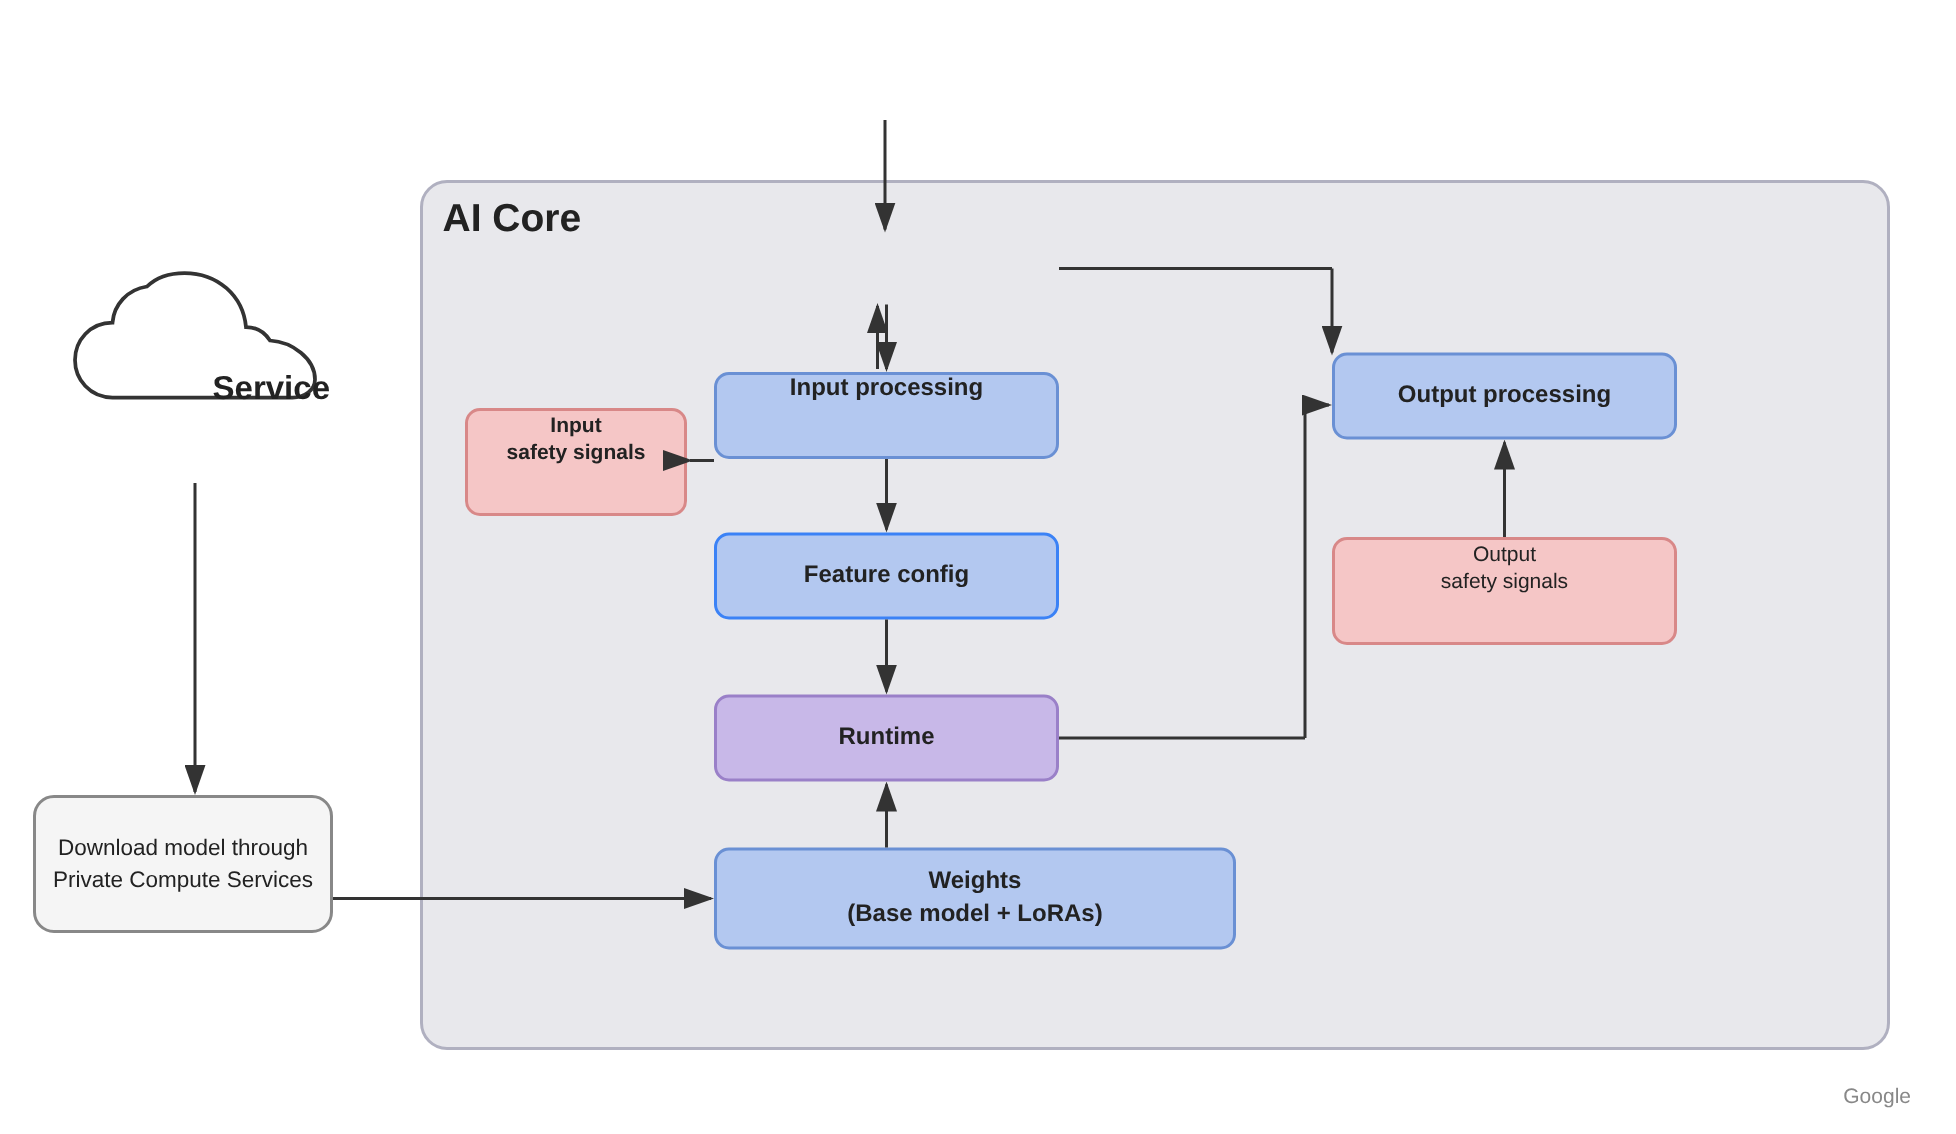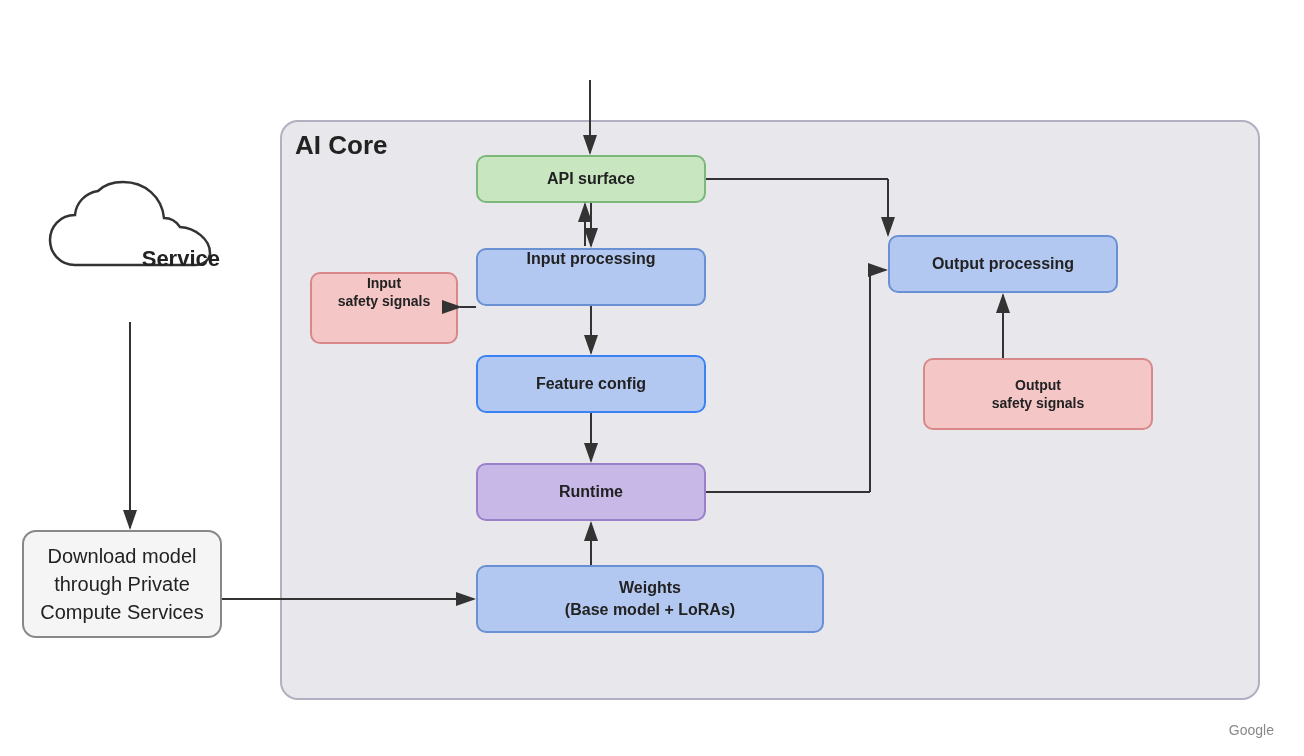--- a/index.html
+++ b/index.html
@@ -174,28 +174,26 @@
     .output-safety {
       position: absolute;
       top: 358px;
       left: 888px;
       width: 230px;
       height: 72px;
       background: #f5c6c6;
       border: 2px solid #d88888;
       border-radius: 10px;
       display: flex;
-      align-items: center;
       justify-content: center;
       text-align: center;
       font-size: 14px;
-      font-weight: 700;
+      font-weight: 400;
       color: #222;
       line-height: 1.3;
-      margin-left: 35px;
     }
 
     
     .weights {
       position: absolute;
       top: 565px;
       left: 476px;
       width: 348px;
       height: 68px;
       background: #b3c8f0;
@@ -241,29 +239,29 @@
       color: #222;
       margin-top: 21px;
     }
 
     
     .download-model {
       position: absolute;
       top: 530px;
       left: 22px;
       width: 200px;
-      height: 108px;
+      height: 92px;
       background: #f5f5f5;
       border: 2px solid #888;
       border-radius: 14px;
       display: flex;
       align-items: center;
       justify-content: center;
       text-align: center;
-      font-size: 20px;
+      font-size: 15px;
       font-weight: 500;
       color: #222;
       line-height: 1.4;
       padding: 10px;
     }
 
     
     .arrows-svg {
       position: absolute;
       top: 0;
@@ -285,23 +283,20 @@
   </style>
 </head>
 <body>
 
 <div class="diagram-container">
 
 
   <div class="ai-core"></div>
   <div class="ai-core-label">AI Core</div>
 
-  <div class="api-surface">
-    <span>API surface</span>
-  </div>
 
   <div class="input-processing">
     <span>Input processing</span>
   </div>
 
   <div class="input-safety">
     <span>Input<br>safety signals</span>
   </div>
 
   <div class="feature-config">

